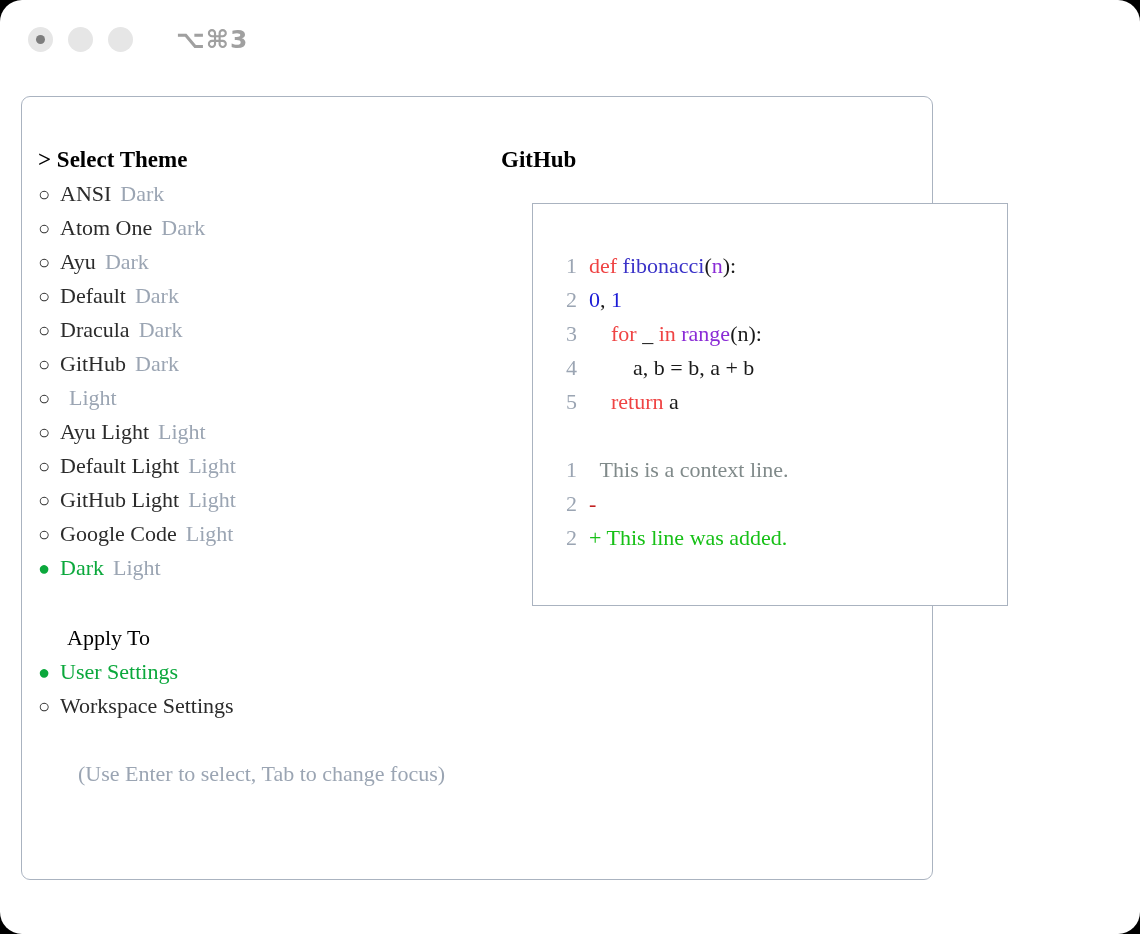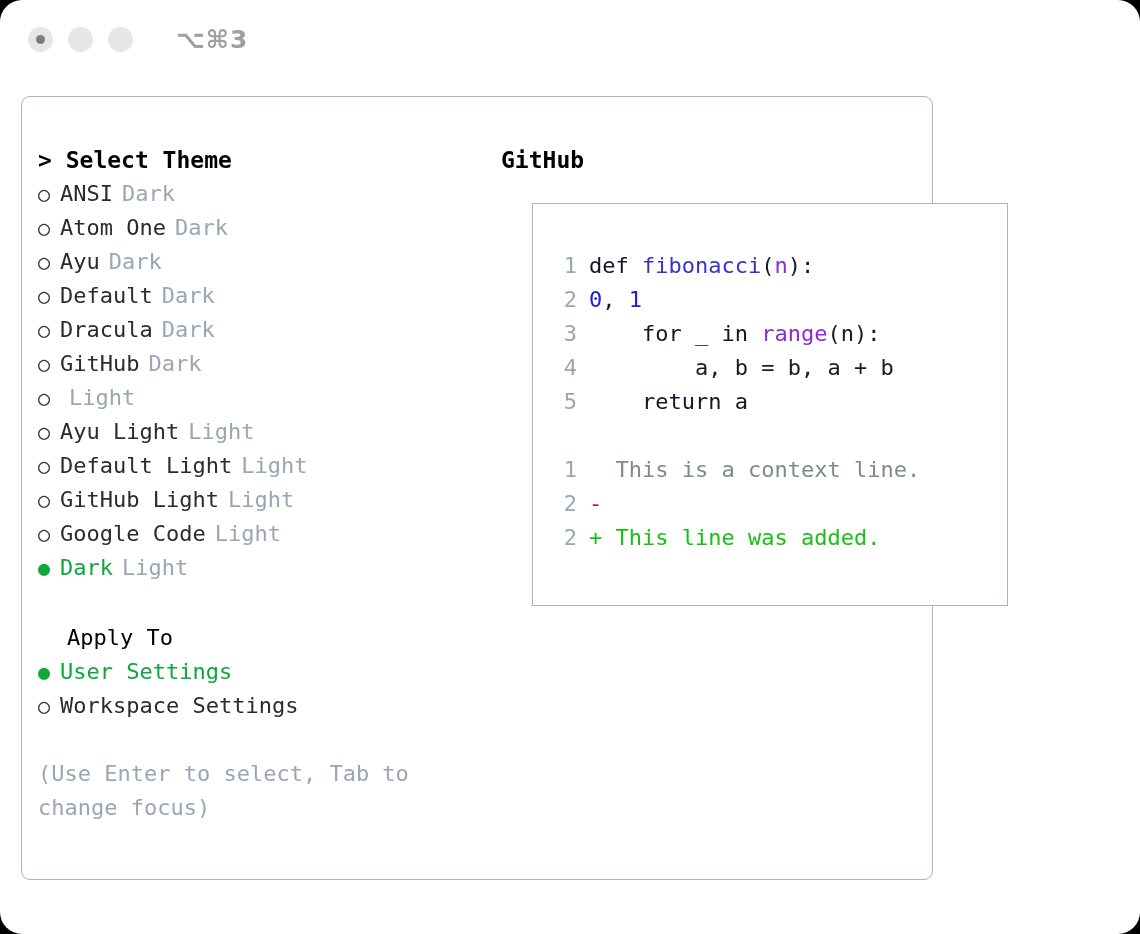--- a/index.html
+++ b/index.html
@@ -65,20 +65,21 @@
   .panel {
     position: absolute;
     left: 21px;
     top: 96px;
     width: 912px;
     height: 784px;
     border: 1.6px solid #aab3c0;
     border-radius: 9px;
     box-sizing: border-box;
     background: #ffffff;
+    font-family: Liberation Serif, serif;
   }
 
   .columns {
     position: absolute;
     left: 0; top: 0;
     width: 100%;
     height: 100%;
   }
 
   
@@ -132,20 +133,21 @@
     white-space: pre;
   }
   .spacer-lg { height: 36px; }
   .spacer-md { height: 34px; }
 
   .hint {
     font-size: 22px;
     line-height: 34px;
     color: #9ba5b3;
     width: 404px;
+    margin-left: 40px;
   }
 
   
   .preview-box {
     position: absolute;
     left: 31px;
     top: 60px;
     width: 476px;
     height: 403px;
     border: 1.6px solid #aab3c0;
@@ -164,21 +166,21 @@
     align-items: baseline;
     white-space: pre;
   }
   .gutter {
     width: 30px;
     text-align: right;
     color: #9ba5b3;
     flex: none;
     margin-right: 12px;
   }
-  .kw   { color: #0f172a; }
+  .kw   { color: #ef4444; }
   .fn   { color: #3a32c8; }
   .num  { color: #1b1bd6; }
   .bi   { color: #8a2bd6; }
   .pl   { color: #1a1a1a; }
   .ctx  { color: #808a8a; }
   .del  { color: #c22020; }
   .add  { color: #17c017; }
   .blank-line { height: 34px; }
 </style>
 </head>

